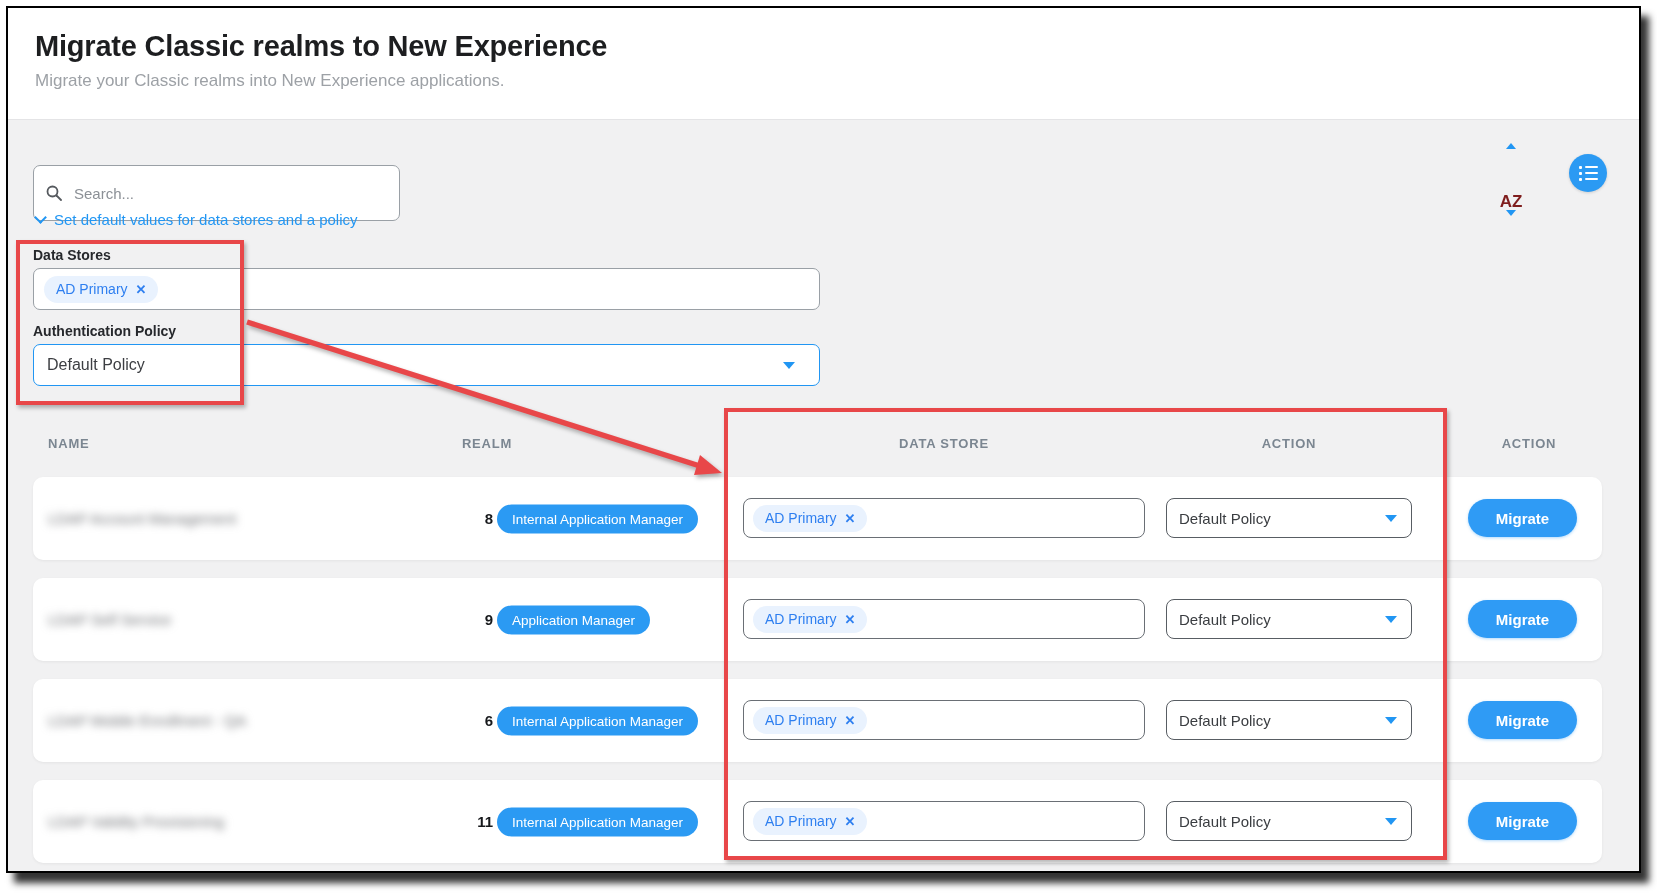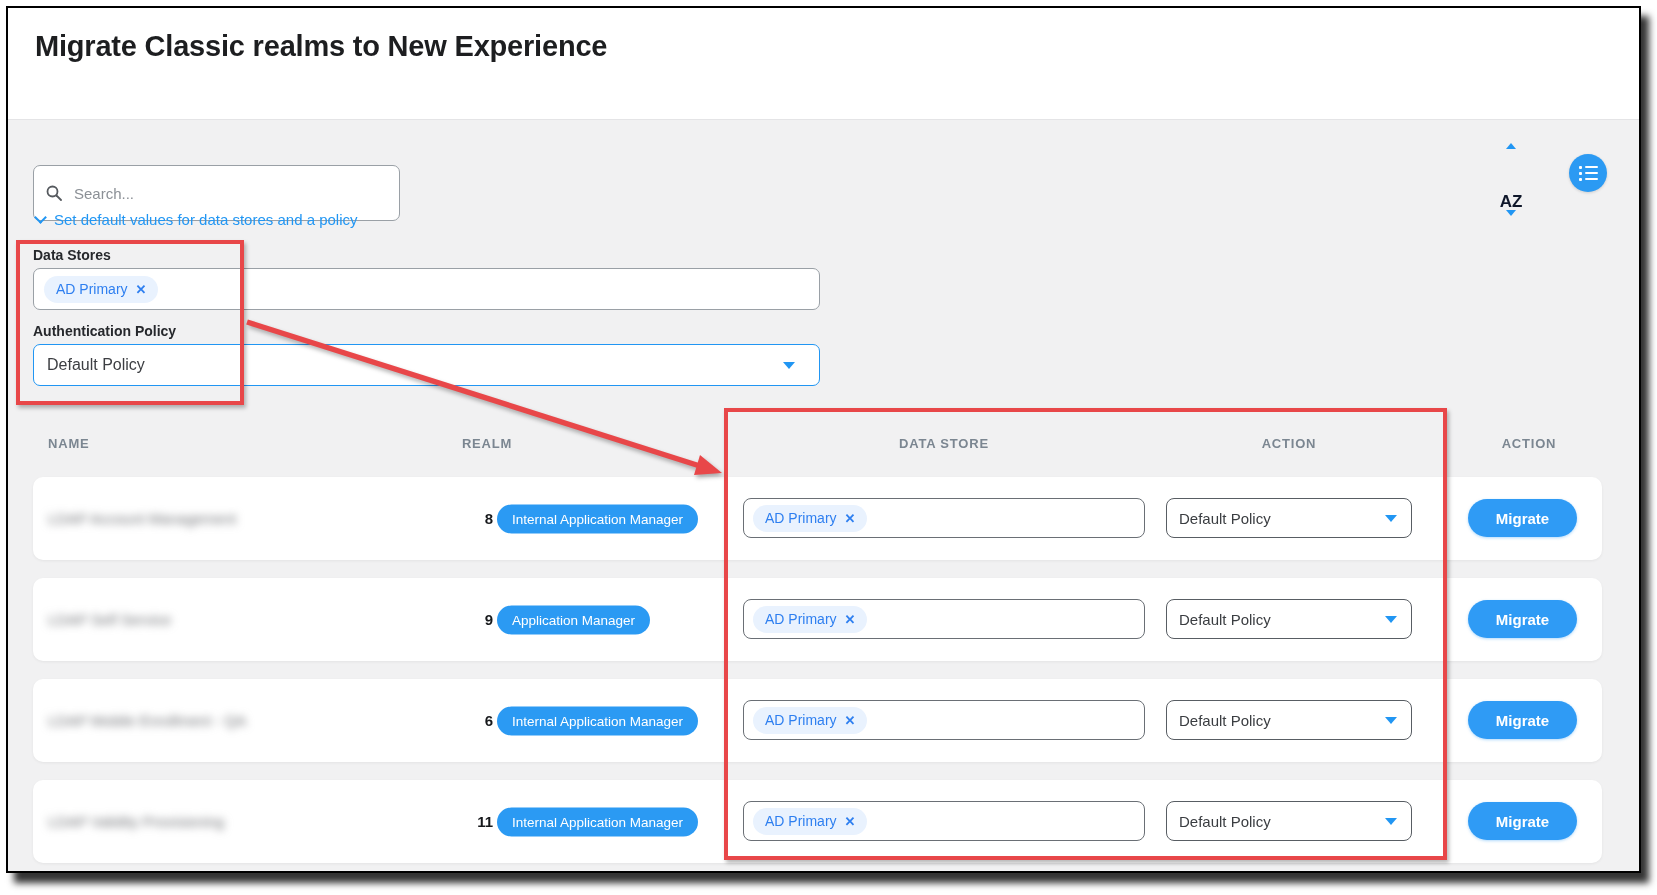--- a/index.html
+++ b/index.html
@@ -41,21 +41,21 @@
     border:none; outline:none; flex:1; font-size:15px;
     font-family:"Liberation Sans", sans-serif; color:#444; background:transparent;
   }
   .search-box input::placeholder { color:#8b9096; }
 
   .az-sort {
     position:absolute; left:1486px; top:151px; width:34px; height:40px;
     display:flex; flex-direction:column; align-items:center; justify-content:center;
     cursor:pointer; z-index:2;
   }
-  .az-sort .az-letters { font-size:17px; font-weight:800; color:#0f172a; line-height:15px; letter-spacing:0;margin-top:44px; }
+  .az-sort .az-letters { font-size:17px; font-weight:800; color:#7f1d1d; line-height:15px; letter-spacing:0;margin-top:44px; }
   .tri-up { width:0; height:0; border-left:5px solid transparent; border-right:5px solid transparent; border-bottom:6px solid #2196f3; margin-bottom:1px; }
   .tri-down { width:0; height:0; border-left:5px solid transparent; border-right:5px solid transparent; border-top:6px solid #2196f3; margin-top:1px; }
 
   .list-view-btn {
     position:absolute; left:1561px; top:146px; width:38px; height:38px; border-radius:50%;
     background:#2b9af3; display:flex; flex-direction:column; align-items:center; justify-content:center;
     gap:3px; cursor:pointer; z-index:2; box-shadow:0 1px 3px rgba(0,0,0,0.15);
   }
   .list-line { display:flex; align-items:center; gap:3px; }
   .list-dot { width:3px; height:3px; background:#fff; border-radius:1px; }
@@ -164,20 +164,21 @@
 </style>
 </head>
 <body>
 
 <div class="frame">
 
   <div class="content-bg"></div>
 
   <div class="page-header">
     <div class="page-title">Migrate Classic realms to New Experience</div>
+    <div class="page-subtitle">Migrate your Classic realms into New Experience applications.</div>
   </div>
 
   <div class="search-box">
     <svg width="16" height="16" viewBox="0 0 16 16">
       <circle cx="6.5" cy="6.5" r="5" fill="none" stroke="#55595e" stroke-width="1.8"></circle>
       <line x1="10.5" y1="10.5" x2="15" y2="15" stroke="#55595e" stroke-width="1.8" stroke-linecap="round"></line>
     </svg>
     <input type="text" placeholder="Search..." style="">
   </div>
 

